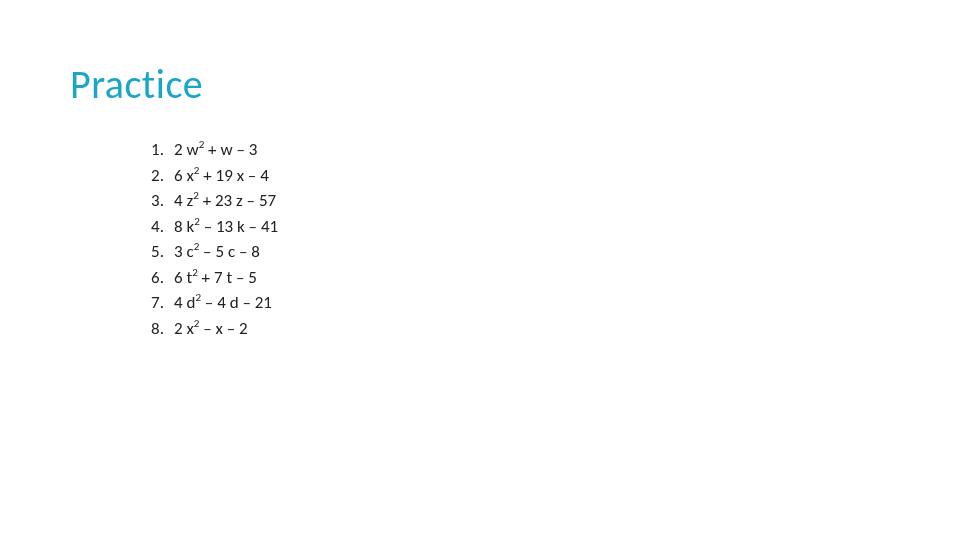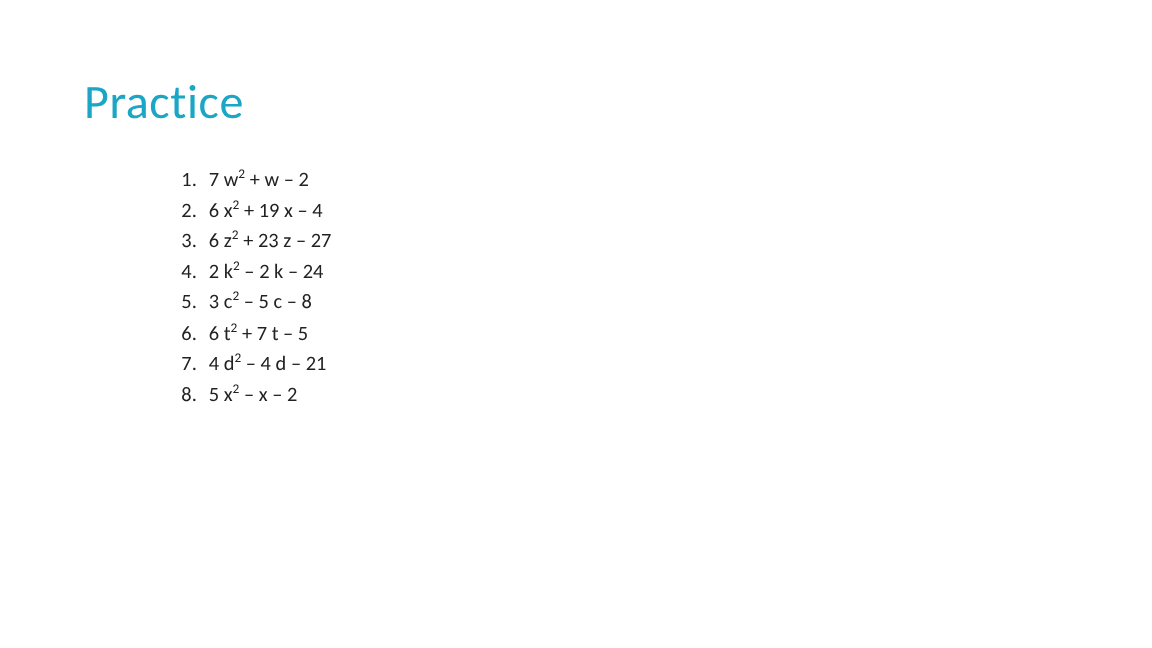--- a/index.html
+++ b/index.html
@@ -63,42 +63,42 @@
 </head>
 <body>
 
 <div class="slide">
   <h1 class="title">Practice</h1>
   <div class="list">
 
     <div class="row">
       <span class="num">1.</span>
       <span class="expr">
-        <span>7 w</span><sup>2</sup><span> + w – 2</span>
+        <span>2 w</span><sup>2</sup><span> + w – 3</span>
       </span>
     </div>
 
     <div class="row">
       <span class="num">2.</span>
       <span class="expr">
         <span>6 x</span><sup>2</sup><span> + 19 x – 4</span>
       </span>
     </div>
 
     <div class="row">
       <span class="num">3.</span>
       <span class="expr">
-        <span>6 z</span><sup>2</sup><span> + 23 z – 27</span>
+        <span>4 z</span><sup>2</sup><span> + 23 z – 57</span>
       </span>
     </div>
 
     <div class="row">
       <span class="num">4.</span>
       <span class="expr">
-        <span>2 k</span><sup>2</sup><span> – 2 k – 24</span>
+        <span>8 k</span><sup>2</sup><span> – 13 k – 41</span>
       </span>
     </div>
 
     <div class="row">
       <span class="num">5.</span>
       <span class="expr">
         <span>3 c</span><sup>2</sup><span> – 5 c – 8</span>
       </span>
     </div>
 
@@ -112,18 +112,18 @@
     <div class="row">
       <span class="num">7.</span>
       <span class="expr">
         <span>4 d</span><sup>2</sup><span> – 4 d – 21</span>
       </span>
     </div>
 
     <div class="row">
       <span class="num">8.</span>
       <span class="expr">
-        <span>5 x</span><sup>2</sup><span> – x – 2</span>
+        <span>2 x</span><sup>2</sup><span> – x – 2</span>
       </span>
     </div>
 
   </div>
 </div>
 
 </body></html>

